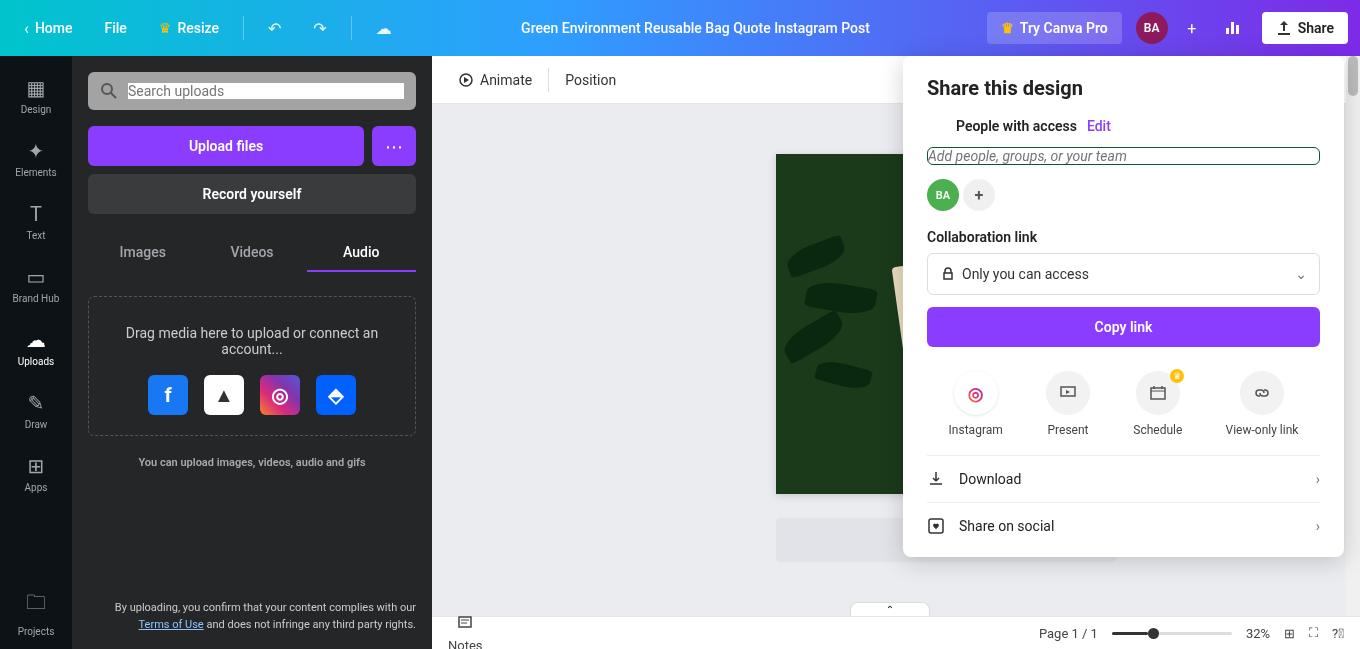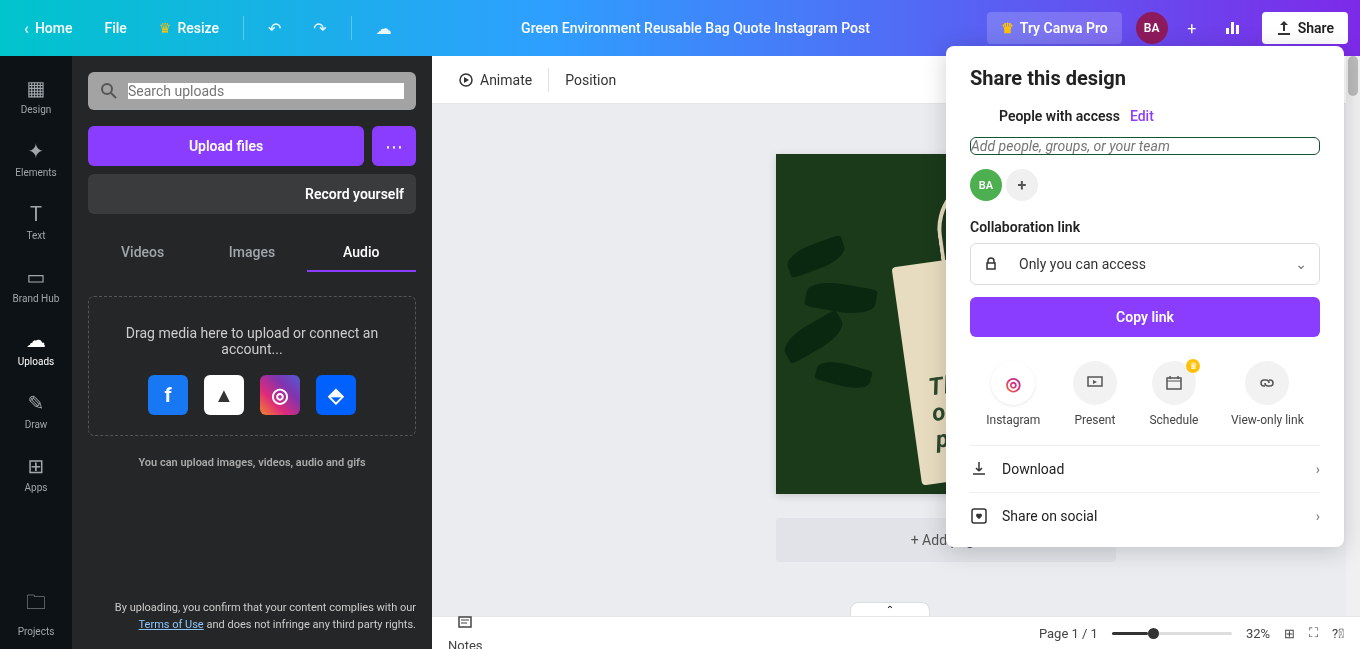--- a/index.html
+++ b/index.html
@@ -24,21 +24,21 @@
   .nav-item .ni-icon { font-size: 20px; }
   .nav-spacer { flex: 1; }
 
   
   .sidepanel { position: absolute; left: 72px; top: 56px; bottom: 0; width: 360px; background: #252627; color: #fff; display: flex; flex-direction: column; padding: 16px; }
   .search-box { background: #a3a3a3; color: #222; border-radius: 6px; display: flex; align-items: center; padding: 10px 12px; gap: 10px; }
   .search-box input { border: none; outline: none; flex: 1; font-size: 14px; }
   .upload-row { display: flex; gap: 8px; margin-top: 16px; }
   .upload-btn { flex: 1; background: #8b3dff; color: #fff; border-radius: 6px; padding: 12px; text-align: center; font-weight: 600; font-size: 14px; cursor: pointer; }
   .upload-more { width: 44px; background: #8b3dff; border-radius: 6px; display: flex; align-items: center; justify-content: center; font-size: 18px; cursor: pointer; }
-  .record-btn { margin-top: 8px; background: #3a3b3c; border-radius: 6px; padding: 12px; text-align: right; font-weight: 600; font-size: 14px; cursor: pointer; }
+  .record-btn { margin-top: 8px; background: #3a3b3c; border-radius: 6px; padding: 12px; text-align: center; font-weight: 600; font-size: 14px; cursor: pointer; }
   .tabs { display: flex; margin-top: 20px; }
   .tab { flex: 1; text-align: center; padding: 10px 0; font-size: 14px; color: #a0a6ab; cursor: pointer; font-weight: 500; }
   .tab.active { color: #fff; border-bottom: 2px solid #8b3dff; }
   .dropzone { margin-top: 24px; border: 1px dashed #555; border-radius: 6px; padding: 28px 16px 20px; text-align: center; font-size: 14px; color: #ccc; }
   .dz-icons { display: flex; justify-content: center; gap: 16px; margin-top: 18px; }
   .dz-ic { width: 40px; height: 40px; border-radius: 6px; display: flex; align-items: center; justify-content: center; font-size: 20px; font-weight: bold; color: #fff; }
   .dz-fb { background: #1877f2; }
   .dz-gd { background: #fff; color: #333; }
   .dz-ig { background: linear-gradient(45deg,#f58529,#dd2a7b,#8134af,#515bd4); }
   .dz-db { background: #0061ff; }
@@ -75,32 +75,32 @@
   .bottombar { position: absolute; left: 432px; right: 0; bottom: 0; height: 33px; background: #fff; border-top: 1px solid #e5e5e5; display: flex; align-items: center; padding: 0 16px; gap: 16px; font-size: 13px; color: #444; }
   .bb-left { display: flex; align-items: center; gap: 8px; cursor: pointer; flex-direction: column; }
   .bb-right { margin-left: auto; display: flex; align-items: center; gap: 14px; }
   .slider { width: 120px; height: 3px; background: #ddd; position: relative; border-radius: 2px; }
   .slider-fill { position: absolute; left: 0; top: 0; height: 100%; width: 30%; background: #333; border-radius: 2px; }
   .slider-thumb { position: absolute; left: 30%; top: -4px; width: 11px; height: 11px; background: #333; border-radius: 50%; }
   .scrollbar-v { position: absolute; right: 0; top: 56px; bottom: 33px; width: 14px; background: #f0f0f0; }
   .sv-thumb { position: absolute; top: 0; left: 2px; right: 2px; height: 40px; background: #bbb; border-radius: 5px; }
 
   
-  .share-panel { position: absolute; right: 16px; top: 46px; width: 398px; background: #fff; border-radius: 8px; box-shadow: 0 4px 24px rgba(0,0,0,.18); padding: 20px 24px 8px; z-index: 100; }
+  .share-panel { position: absolute; right: 16px; top: 56px; width: 441px; background: #fff; border-radius: 8px; box-shadow: 0 4px 24px rgba(0,0,0,.18); padding: 20px 24px 8px; z-index: 100; }
   .sp-title { font-size: 20px; font-weight: 700; color: #222; margin-bottom: 18px; }
   .sp-row { display: flex; align-items: center; gap: 10px; font-size: 14px; margin-bottom: 12px; margin-left: 29px; }
   .sp-label { font-weight: 600; color: #222; }
   .sp-edit { color: #8b3dff; cursor: pointer; font-weight: 500; }
   .sp-input { width: 100%; border: 1px solid #14532d; border-radius: 6px; padding: 0; font-size: 14px; color: #777; outline: none; font-style: italic; }
   .sp-avatars { display: flex; gap: 4px; margin: 14px 0 18px; }
   .sp-av { width: 32px; height: 32px; border-radius: 50%; display: flex; align-items: center; justify-content: center; font-size: 11px; font-weight: 600; }
   .sp-av.ba { background: #4caf50; color: #fff; }
   .sp-av.plus { background: #f0f0f0; color: #555; font-size: 16px; }
   .sp-section-label { font-size: 14px; font-weight: 600; color: #222; margin-bottom: 8px; }
-  .sp-select { border: 1px solid #ddd; border-radius: 6px; padding: 12px; display: flex; align-items: center; gap: 20px; font-size: 14px; color: #333; cursor: pointer; margin-bottom: 12px; }
+  .sp-select { border: 1px solid #ddd; border-radius: 6px; padding: 12px; display: flex; align-items: center; gap: 6px; font-size: 14px; color: #333; cursor: pointer; margin-bottom: 12px; }
   .sp-select .chev { margin-left: auto; color: #777; }
   .sp-copy { background: #8b3dff; color: #fff; border-radius: 6px; padding: 12px; text-align: center; font-weight: 600; font-size: 14px; cursor: pointer; margin-bottom: 24px; }
   .sp-options { display: flex; justify-content: space-around; padding-bottom: 18px; border-bottom: 1px solid #eee; }
   .sp-opt { display: flex; flex-direction: column; align-items: center; gap: 8px; font-size: 12px; color: #444; cursor: pointer; position: relative; }
   .sp-opt-ic { width: 44px; height: 44px; border-radius: 50%; background: #f2f2f2; display: flex; align-items: center; justify-content: center; font-size: 18px; }
   .sp-badge { position: absolute; right: -2px; top: -2px; width: 14px; height: 14px; background: #ffc107; border-radius: 50%; display: flex; align-items: center; justify-content: center; font-size: 9px; color: #fff; }
   .sp-action { display: flex; align-items: center; gap: 14px; padding: 14px 0; font-size: 14px; color: #222; cursor: pointer; }
   .sp-action .chev { margin-left: auto; color: #777; }
 
   svg { display: block; }
@@ -198,22 +198,22 @@
     <input type="text" placeholder="Search uploads" style="">
   </div>
   <div class="upload-row">
     <div class="upload-btn">Upload files</div>
     <div class="upload-more">
         <span>⋯</span>
       </div>
   </div>
   <div class="record-btn">Record yourself</div>
   <div class="tabs">
+    <div class="tab">Images</div>
     <div class="tab">Videos</div>
-    <div class="tab">Images</div>
     <div class="tab active">Audio</div>
   </div>
   <div class="dropzone">
     <div>Drag media here to upload or connect an account...</div>
     <div class="dz-icons">
       <div class="dz-ic dz-fb">
           <span>f</span>
         </div>
       <div class="dz-ic dz-gd">
           <span>▲</span>

